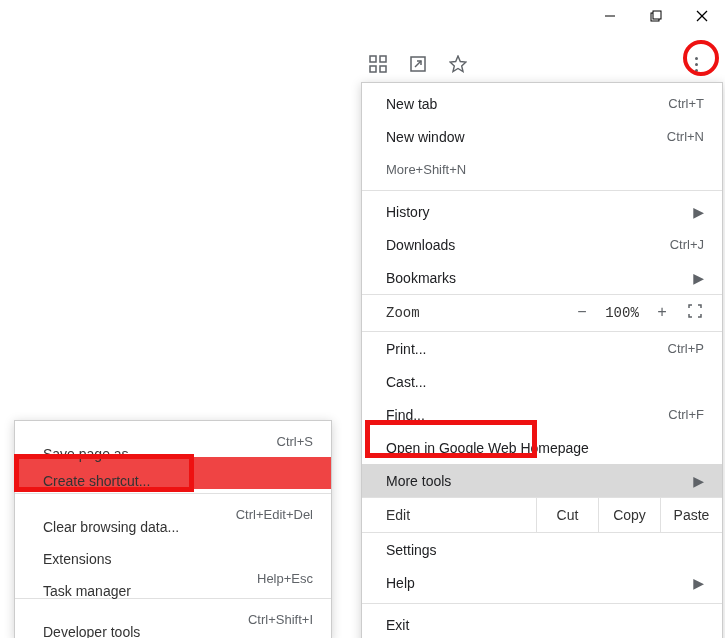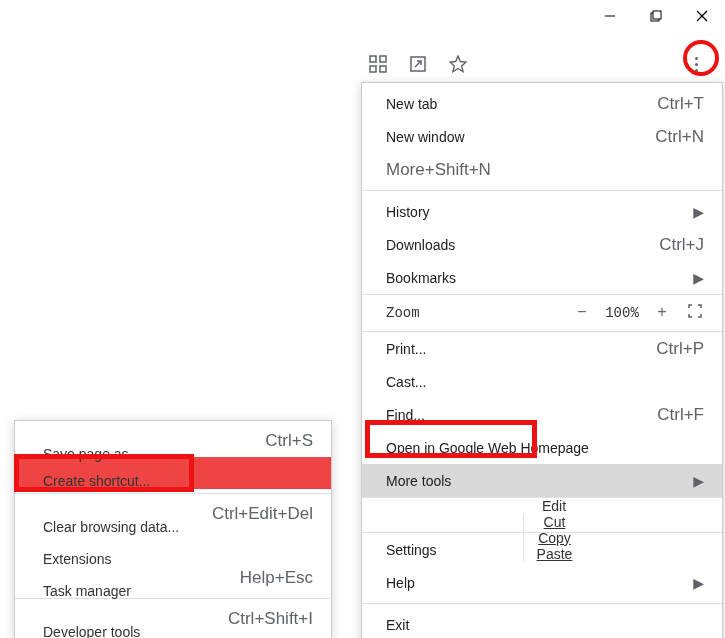--- a/index.html
+++ b/index.html
@@ -71,43 +71,42 @@
   .menu .row {
     display: flex;
     align-items: center;
     height: 33px;
     padding: 0 18px 0 24px;
     font-size: 14px;
     color: #202124;
   }
   .menu .row.hov { background: #d9d9d9; gap: 48px; }
   .menu .row .label { flex: 1; }
-  .menu .row .short { color: #5f6368; font-size: 17px; }
+  .menu .row .short { color: #5f6368; font-size: 13px; }
   .menu .row .arrow { color: #5f6368; margin-left: 10px; }
   .menu .sep { height: 1px; background: #e0e0e0; margin: 4px 0; }
   .zoomrow {
     display: flex; align-items: center; height: 38px;
     padding: 0 10px 0 24px;
     border-top: 1px solid #e0e0e0;
     border-bottom: 1px solid #e0e0e0;
     font-family: Liberation Mono, monospace;
   }
   .zoomrow .label { flex: 1; }
   .zoomrow .zbtn { width: 32px; text-align: center; color: #5f6368; font-size: 16px; }
   .zoomrow .zval { width: 48px; text-align: center; }
   .zoomrow .fs { width: 34px; text-align: center; font-size: 14px; }
   .editrow {
     display: flex; align-items: center; height: 36px;
     padding: 0 0 0 24px;
     border-top: 1px solid #e0e0e0;
     border-bottom: 1px solid #e0e0e0;
-    flex-direction: column;
   }
   .editrow .label { flex: 1; }
-  .editrow .ebtn { width: 62px; text-align: right; border-left: 1px solid #e0e0e0; height: 100%; display:flex; align-items:center; justify-content:center;text-decoration:underline; }
+  .editrow .ebtn { width: 62px; text-align: right; border-left: 1px solid #e0e0e0; height: 100%; display:flex; align-items:center; justify-content:center; }
   
   .hl-more {
     position: absolute;
     border: 5px solid #e11;
     pointer-events: none;
   }
   
   .submenu {
     position: absolute;
     top: 420px;
@@ -118,21 +117,21 @@
     box-shadow: 0 2px 10px rgba(0,0,0,0.18);
     padding: 4px 0;
   }
   .submenu .row {
     display: flex; align-items: center;
     height: 32px;
     padding: 0 18px 0 28px;
   }
   .submenu .row.hov { background: #ef4444; align-items: flex-end; }
   .submenu .row .label { flex: 1; margin-top: 26px; }
-  .submenu .row .short { color: #5f6368; font-size: 17px; }
+  .submenu .row .short { color: #5f6368; font-size: 13px; }
   .submenu .sep { height: 1px; background: #e0e0e0; margin: 4px 0; }
 </style>
 </head>
 <body>
 
 <div class="window-controls">
   <div class="wc">
     <svg width="12" height="12">
         <line x1="1" y1="6" x2="11" y2="6" stroke="#000" stroke-width="1"></line>
       </svg>

